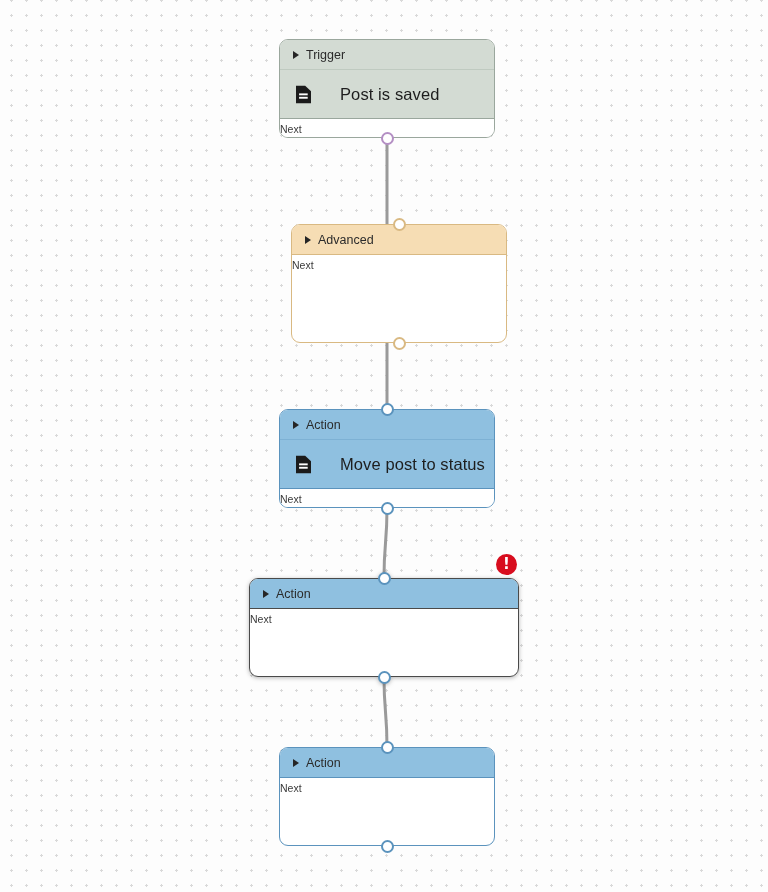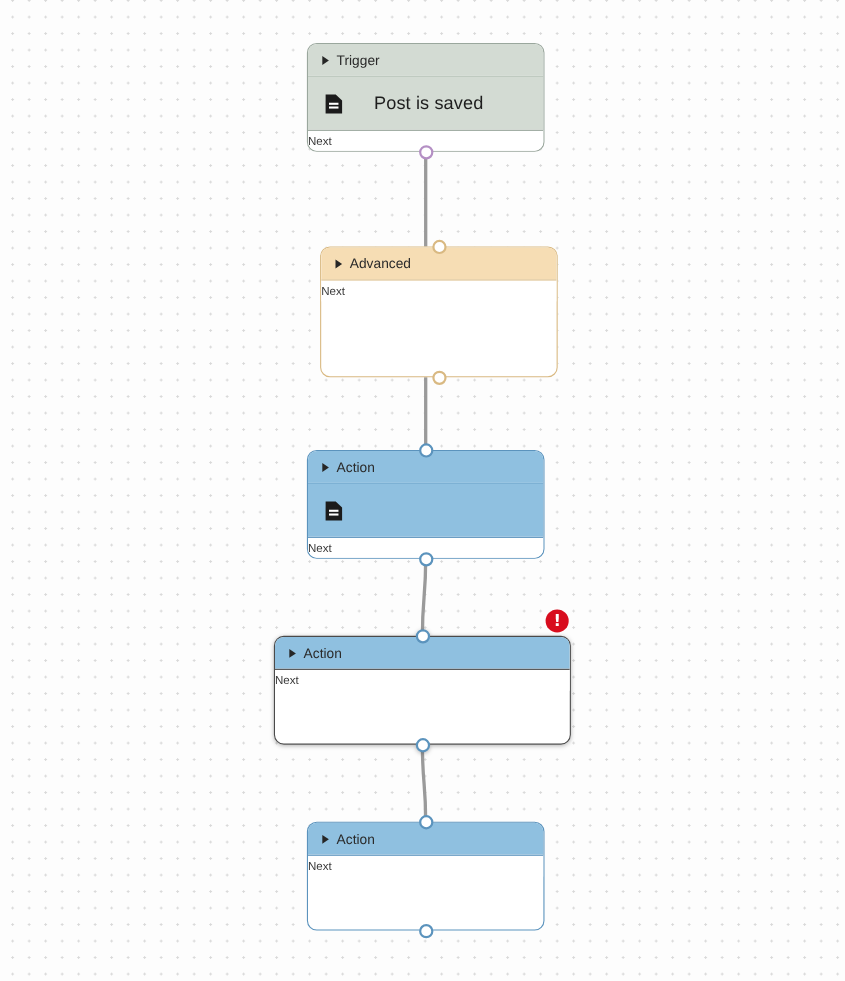--- a/index.html
+++ b/index.html
@@ -185,20 +185,21 @@
             <span>Action</span>
           </div>
           <div class="node-body" style="background:#8fc0e0;border-top:1px solid #5b93bd55;">
             <span class="node-icon">
               <svg width="17" height="19" viewBox="0 0 17 19">
                 <path d="M1 0.8 h9.2 L16 6.3 V18.2 H1 Z" fill="#1b1b1b"></path>
                 <rect x="4.1" y="8.4" width="8.6" height="1.9" fill="#ffffff"></rect>
                 <rect x="4.1" y="11.8" width="8.6" height="1.9" fill="#ffffff"></rect>
               </svg>
             </span>
+            <span class="node-title">Move post to status</span>
           </div>
           <div class="node-footer" style="border-top-color:#5b93bd;">
             <span>Next</span>
           </div>
         </div>
         <span class="port top" style="border-color:#5b93bd;"></span>
         <span class="port bottom" style="border-color:#5b93bd;"></span>
       </div>
       <div class="node" style="left: 249px; top: 578px; width: 270px; height: 99px; filter: drop-shadow(rgba(0, 0, 0, 0.28) 0px 1px 2px);">
         <div class="node-inner" style="border-color:#4a4a4a;border-width:1.6px;">

